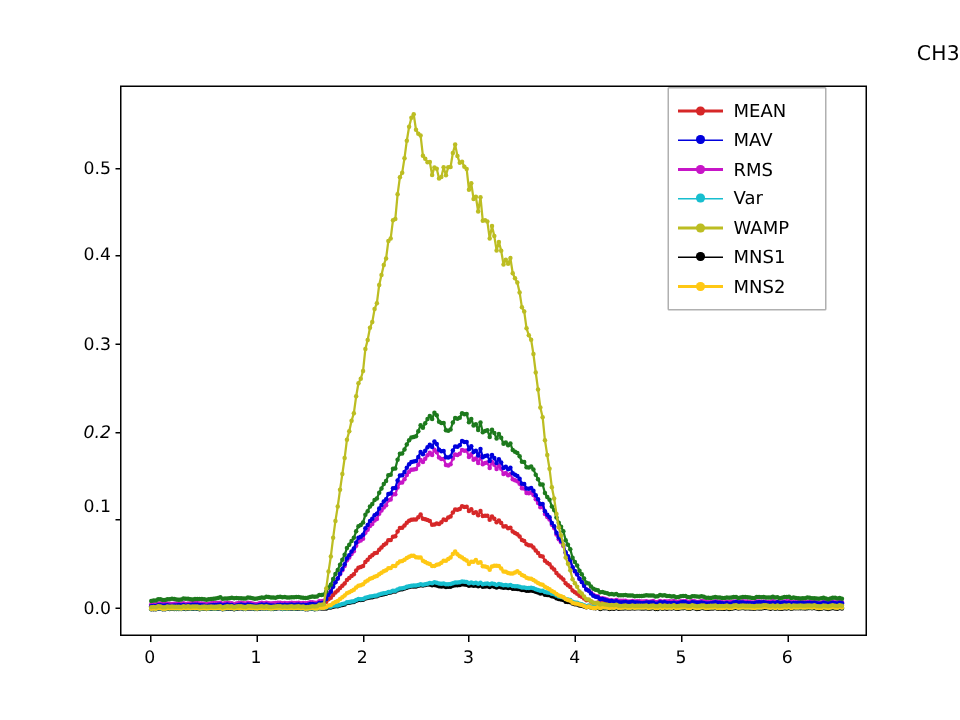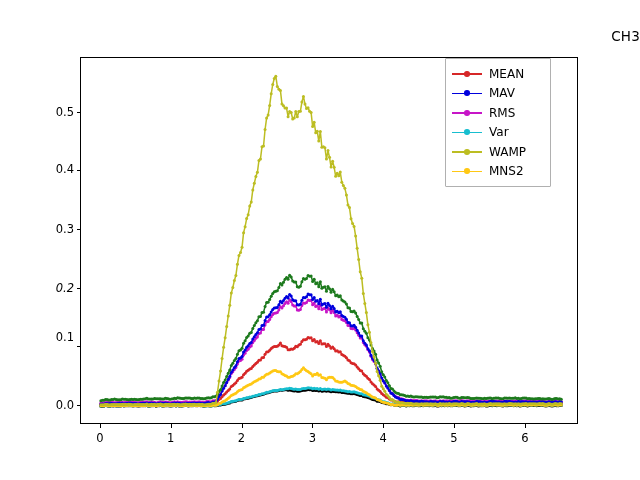--- a/index.html
+++ b/index.html
@@ -2619,20 +2619,27 @@
       </div>
       <div class="legend-row">
         <span class="legend-swatch">
           <span class="legend-line" style="background: rgb(188, 189, 34);"></span>
           <span class="legend-marker" style="background: rgb(188, 189, 34);"></span>
         </span>
         <span class="legend-label">WAMP</span>
       </div>
       <div class="legend-row">
         <span class="legend-swatch">
+          <span class="legend-line" style="background: rgb(0, 0, 0);"></span>
+          <span class="legend-marker" style="background: rgb(0, 0, 0);"></span>
+        </span>
+        <span class="legend-label">MNS1</span>
+      </div>
+      <div class="legend-row">
+        <span class="legend-swatch">
           <span class="legend-line" style="background: rgb(255, 200, 20);"></span>
           <span class="legend-marker" style="background: rgb(255, 200, 20);"></span>
         </span>
         <span class="legend-label">MNS2</span>
       </div>
     </div>
 
 </div>
 
 </body></html>

